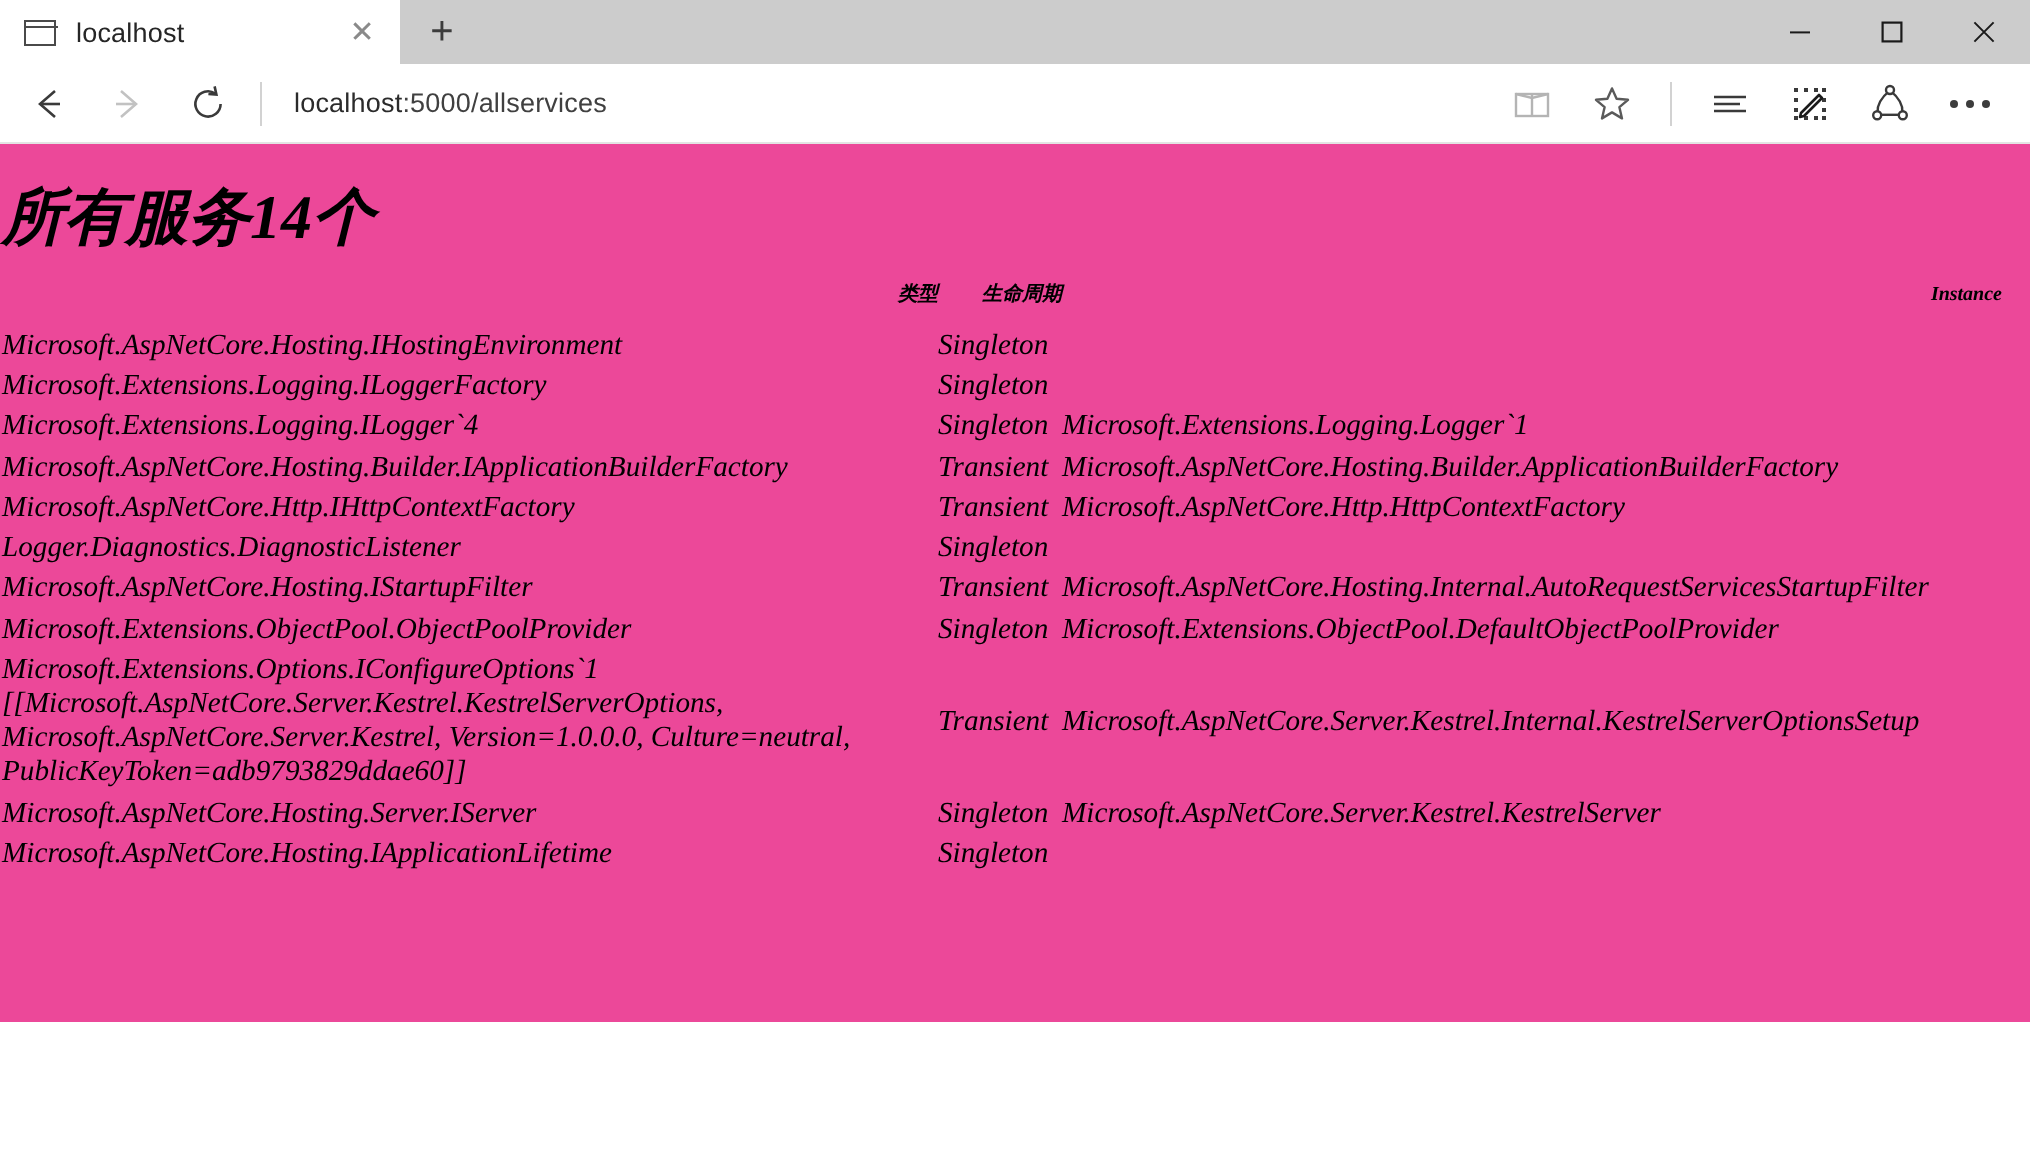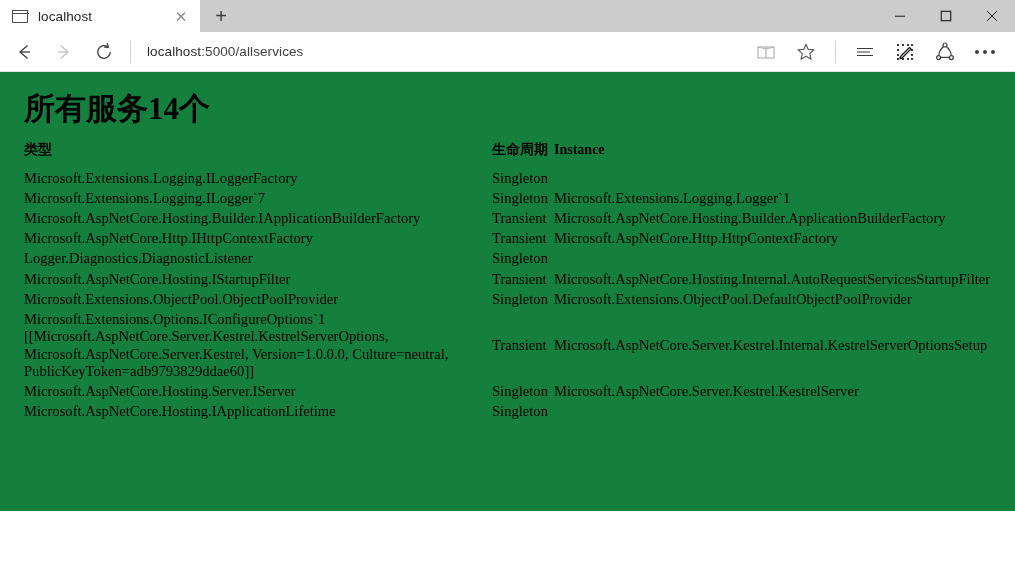--- a/index.html
+++ b/index.html
@@ -80,37 +80,38 @@
     width: 40px; height: 36px; display: flex;
     align-items: center; justify-content: center;
   }
   .toolbtn svg { display: block; }
   .tool-sep { width: 1px; height: 22px; background: #d2d2d2; margin: 0 9px; }
   .dots { display: flex; gap: 4px; align-items: center; }
   .dots i { width: 4px; height: 4px; border-radius: 50%; background: #3c3c3c; display: block; }
 
   
   .page {
-    flex: 1 1 auto; background: #15803d; overflow: hidden;
+    flex: 1 1 auto; background: #ec4899; overflow: hidden;
     font-family: "Liberation Serif", "DejaVu Serif", serif;
-    padding: 0 24px;
+    padding: 0 1px;
+    font-style: italic;
   }
   h1.page-title {
     font-size: 31px; font-weight: bold; color: #000;
     margin: 20px 0 16px 0; line-height: 1.1;
     font-family: "Liberation Serif", "DejaVu Serif", serif;
   }
 
   table.svc {
     border-collapse: collapse; width: 1000px;
     font-size: 14.6px; color: #000; table-layout: fixed;
   }
   table.svc th {
-    font-weight: bold; text-align: left; vertical-align: top;
-    padding: 0 0 10px 0; font-size: 14px; line-height: 1.14;
+    font-weight: bold; text-align: right; vertical-align: top;
+    padding: 0 0 10px 0; font-size: 10px; line-height: 1.14;
   }
   table.svc td {
     vertical-align: middle; padding: 1.5px 0; line-height: 1.18;
   }
   col.c-type { width: 468px; }
   col.c-life { width: 62px; }
   col.c-inst { width: 470px; }
 
   th.h-type { }
   th.h-life { }
@@ -247,26 +248,31 @@
       </colgroup>
       <thead>
         <tr>
           <th class="h-type">类型</th>
           <th class="h-life">生命周期</th>
           <th class="h-inst">Instance</th>
         </tr>
       </thead>
       <tbody id="svc-body">
           <tr>
+            <td class="t-type">Microsoft.AspNetCore.Hosting.IHostingEnvironment</td>
+            <td class="t-life">Singleton</td>
+            <td class="t-inst"></td>
+          </tr>
+          <tr>
             <td class="t-type">Microsoft.Extensions.Logging.ILoggerFactory</td>
             <td class="t-life">Singleton</td>
             <td class="t-inst"></td>
           </tr>
           <tr>
-            <td class="t-type">Microsoft.Extensions.Logging.ILogger`7</td>
+            <td class="t-type">Microsoft.Extensions.Logging.ILogger`4</td>
             <td class="t-life">Singleton</td>
             <td class="t-inst">Microsoft.Extensions.Logging.Logger`1</td>
           </tr>
           <tr>
             <td class="t-type">Microsoft.AspNetCore.Hosting.Builder.IApplicationBuilderFactory</td>
             <td class="t-life">Transient</td>
             <td class="t-inst">Microsoft.AspNetCore.Hosting.Builder.ApplicationBuilderFactory</td>
           </tr>
           <tr>
             <td class="t-type">Microsoft.AspNetCore.Http.IHttpContextFactory</td>

